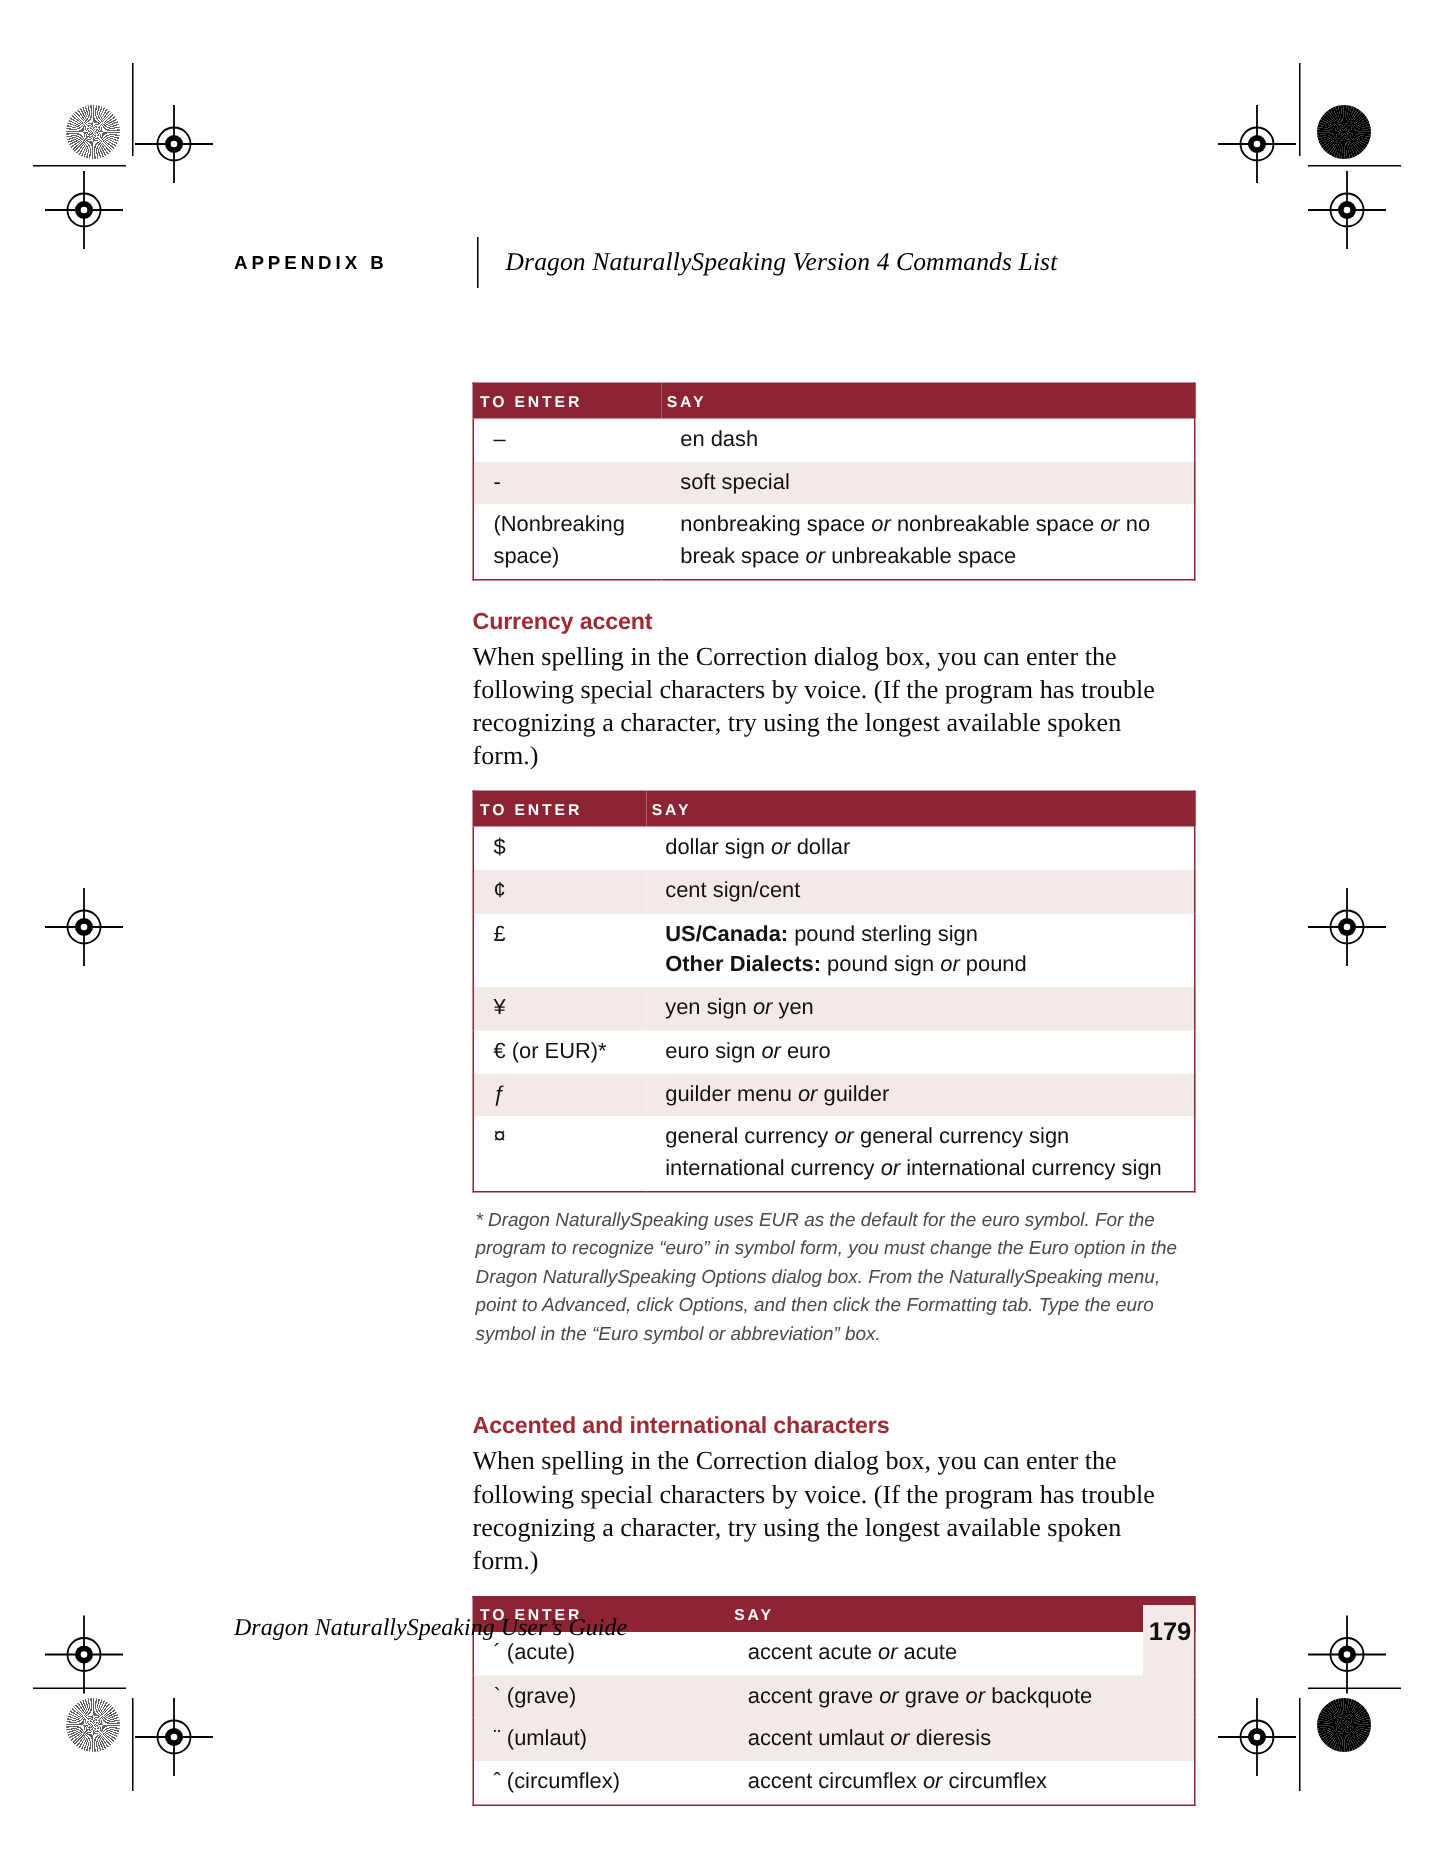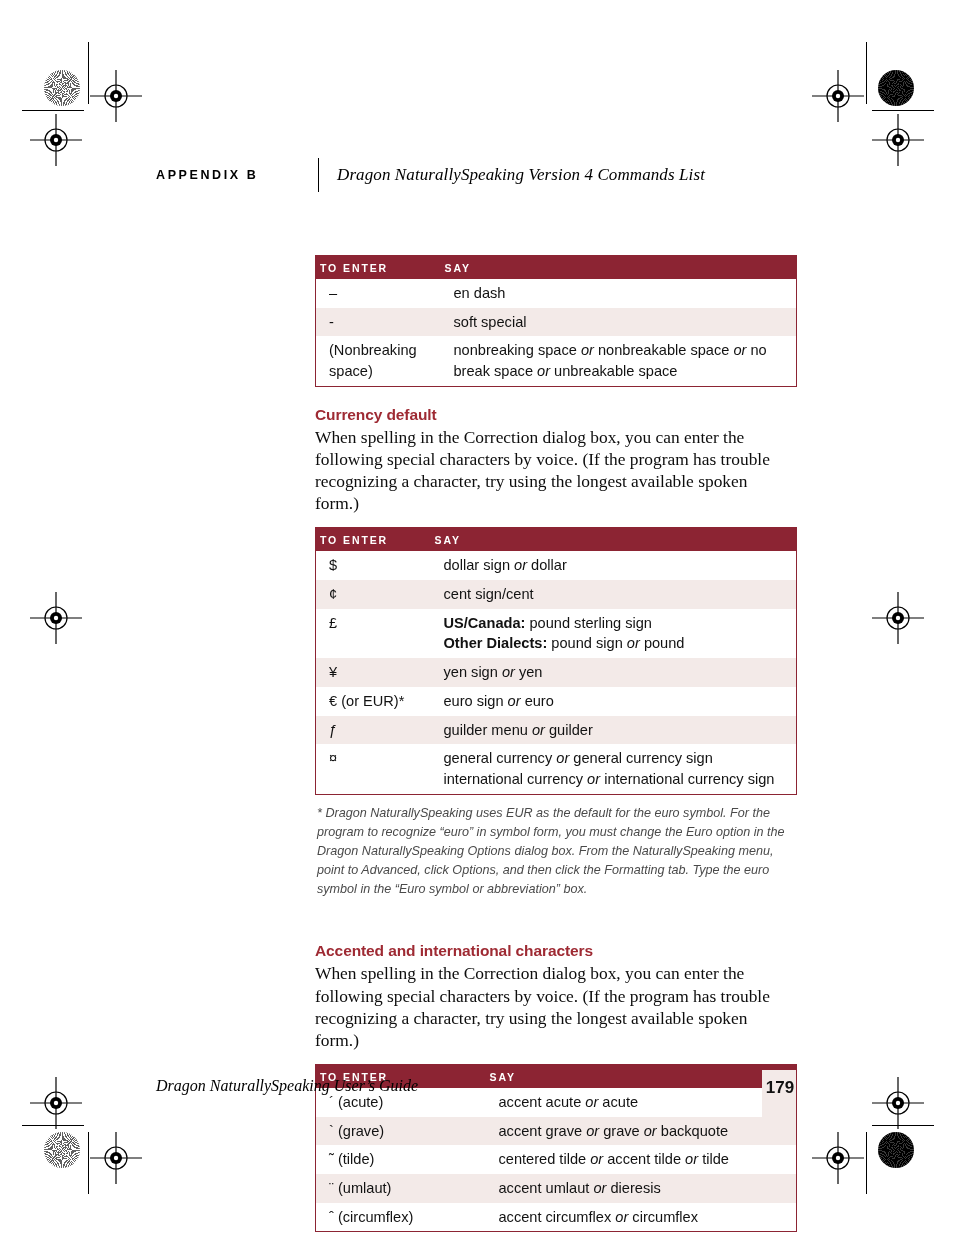--- a/index.html
+++ b/index.html
@@ -319,21 +319,21 @@
             <td class="enter-col">-</td>
             <td><span>soft special</span></td>
           </tr>
           <tr>
             <td class="enter-col">(Nonbreaking space)</td>
             <td><span>nonbreaking space </span><span class="orword">or</span><span> nonbreakable space </span><span class="orword">or</span><span> no break space </span><span class="orword">or</span><span> unbreakable space</span></td>
           </tr>
         </tbody>
     </table>
 
-    <h2 class="sec">Currency default</h2>
+    <h2 class="sec">Currency accent</h2>
     <p class="body">When spelling in the Correction dialog box, you can enter the following special characters by voice. (If the program has trouble recognizing a character, try using the longest available spoken form.)</p>
 
     <table class="cmd">
       <colgroup>
           <col style="width:115px">
           <col>
         </colgroup>
       <thead>
         <tr>
           <th>TO ENTER</th>
@@ -392,24 +392,20 @@
       </thead>
       <tbody>
           <tr>
             <td class="enter-col">´ (acute)</td>
             <td><span>accent acute </span><span class="orword">or</span><span> acute</span></td>
           </tr>
           <tr class="tint">
             <td class="enter-col">` (grave)</td>
             <td><span>accent grave </span><span class="orword">or</span><span> grave </span><span class="orword">or</span><span> backquote</span></td>
           </tr>
-          <tr>
-            <td class="enter-col">˜ (tilde)</td>
-            <td><span>centered tilde </span><span class="orword">or</span><span> accent tilde </span><span class="orword">or</span><span> tilde</span></td>
-          </tr>
           <tr class="tint">
             <td class="enter-col">¨ (umlaut)</td>
             <td><span>accent umlaut </span><span class="orword">or</span><span> dieresis</span></td>
           </tr>
           <tr>
             <td class="enter-col">ˆ (circumflex)</td>
             <td><span>accent circumflex </span><span class="orword">or</span><span> circumflex</span></td>
           </tr>
         </tbody>
     </table>

